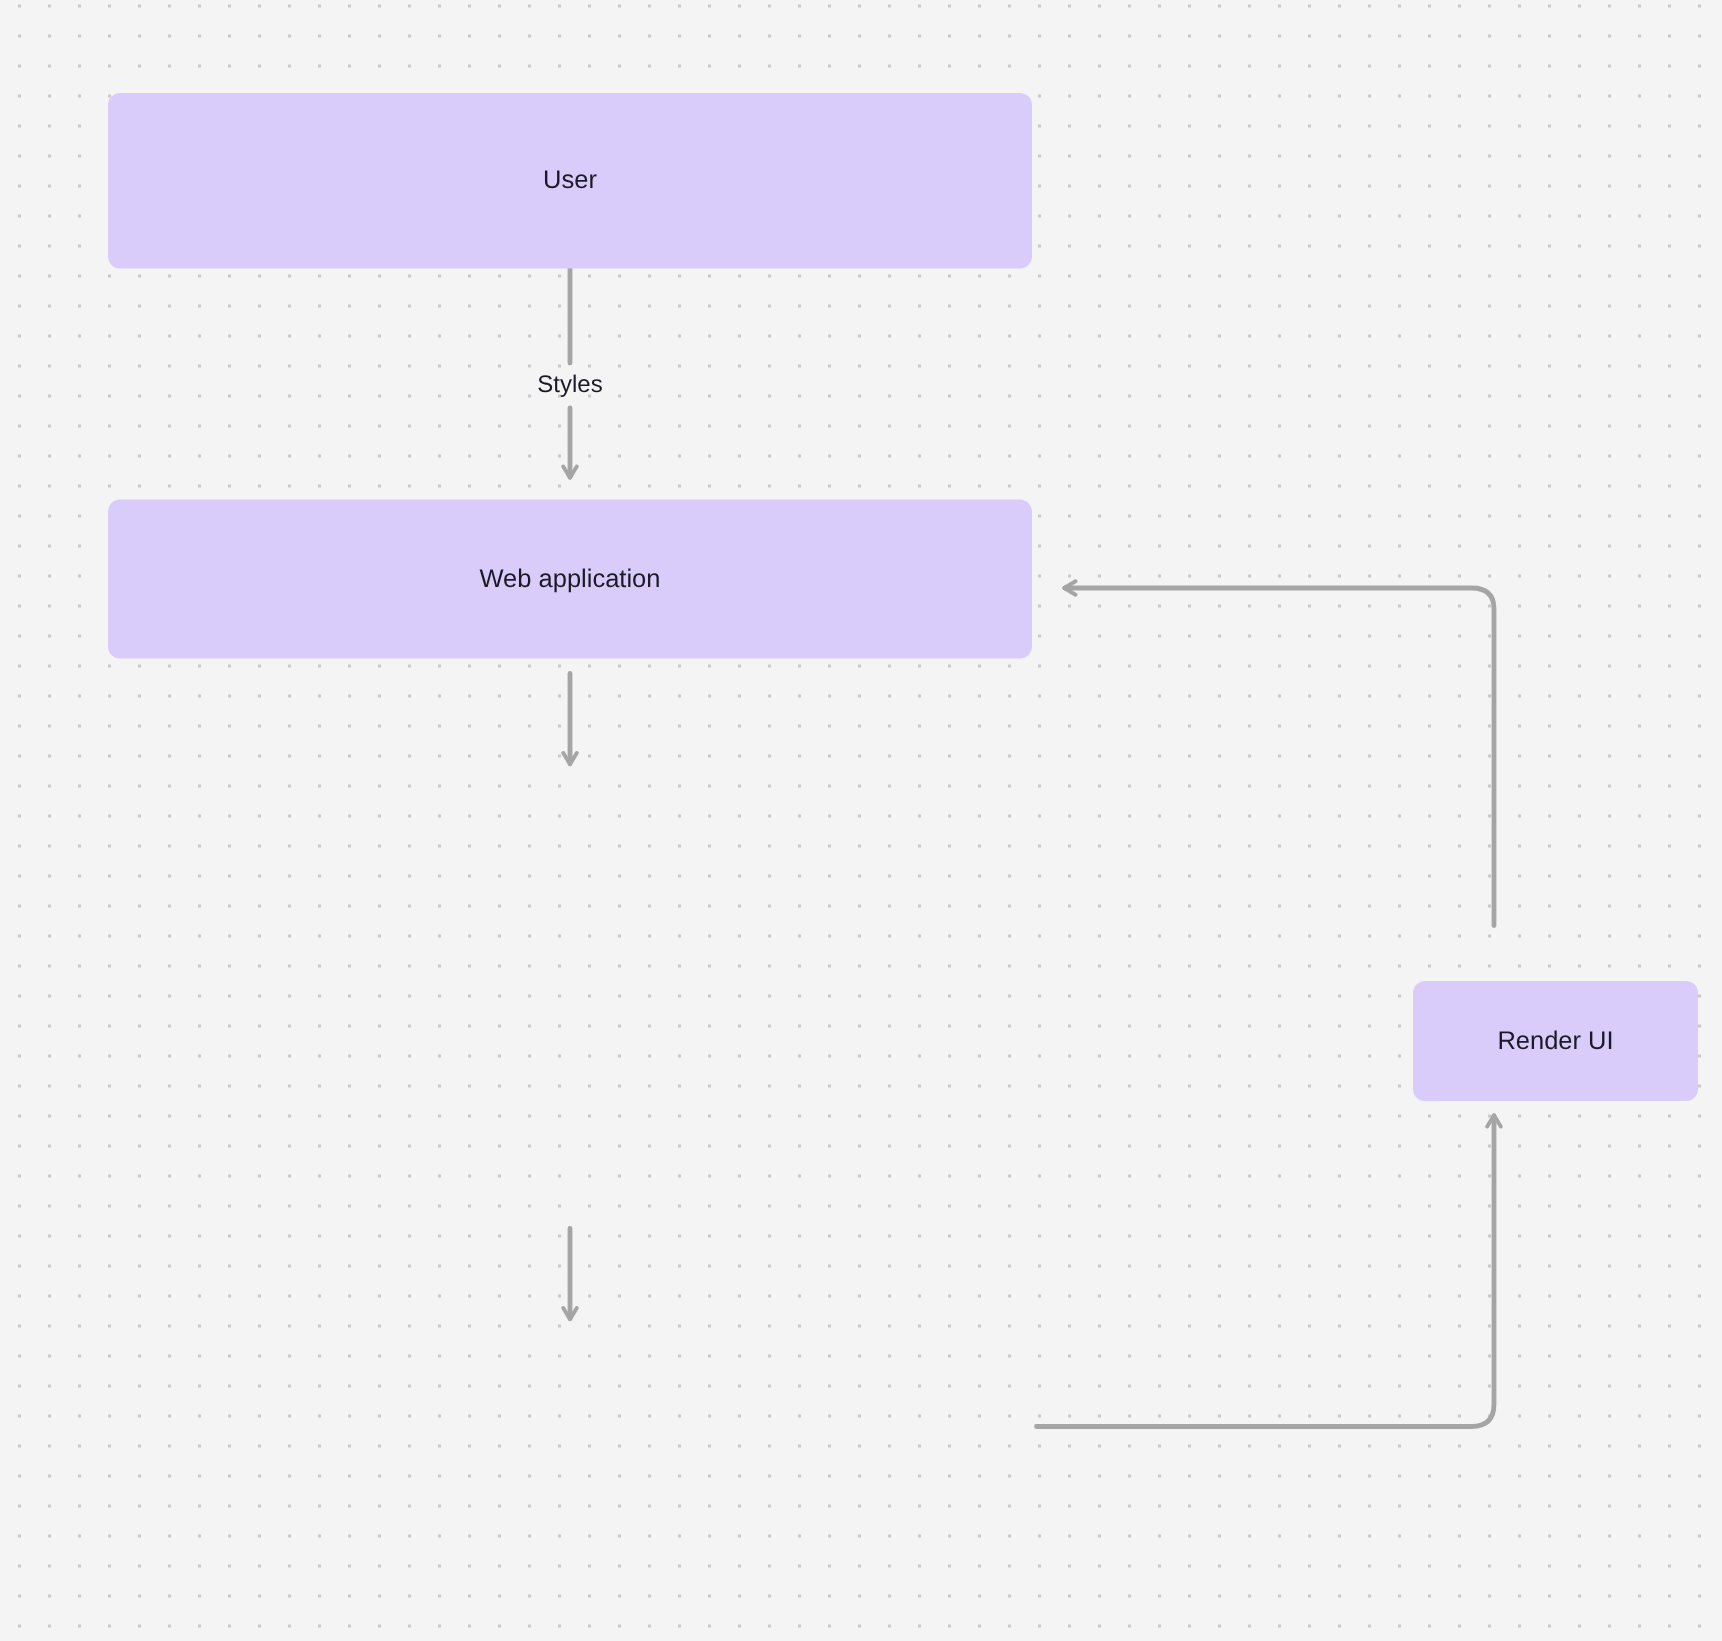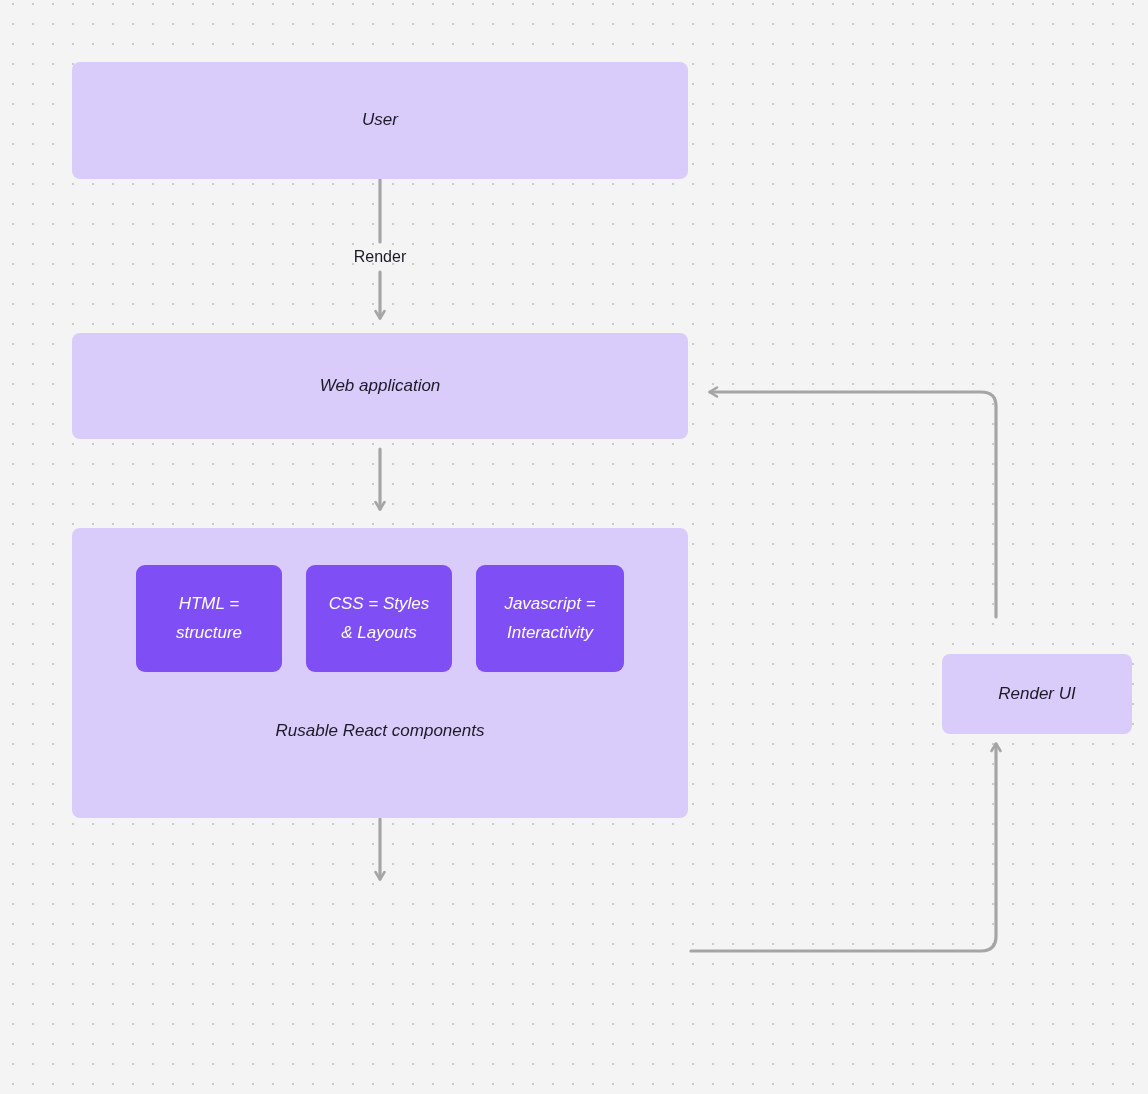--- a/index.html
+++ b/index.html
@@ -33,21 +33,20 @@
     display: flex;
     align-items: center;
     justify-content: center;
     text-align: center;
   }
   .node-lav {
     background: #D9CCFA;
     color: #1C1A26;
     font-size: 17px;
     line-height: 1.35;
-    font-style: italic;
   }
   .chip {
     position: absolute;
     box-sizing: border-box;
     border-radius: 9px;
     background: #7F4EF5;
     color: #FFFFFF;
     font-size: 17px;
     line-height: 1.7;
     display: flex;
@@ -110,38 +109,25 @@
 
     <g>
       <path d="M996,617 L996,406 Q996,392 981,392 L710,392" fill="none" stroke="#A5A5A5" stroke-width="3.2" stroke-linecap="round" stroke-linejoin="round" marker-end="url(#arrowhead)"></path>
     </g>
   </svg>
 
   <div class="node node-lav" style="left:72px; top:62px; width:616px; height:117px;">
     <span>User</span>
   </div>
 
-  <div class="edge-label" style="left:380px; top:257px;">Render</div>
+  <div class="edge-label" style="left:380px; top:257px;">Styles</div>
 
   <div class="node node-lav" style="left:72px; top:333px; width:616px; height:106px;">
     <span>Web application</span>
   </div>
 
-  <div class="node node-lav" style="left:72px; top:528px; width:616px; height:290px; display:block;">
-
-    <div class="chip" style="left:64px; top:37px; width:146px; height:107px;">HTML =
-structure</div>
-
-    <div class="chip" style="left:234px; top:37px; width:146px; height:107px;">CSS = Styles
-&amp; Layouts</div>
-
-    <div class="chip" style="left:404px; top:37px; width:148px; height:107px;">Javascript =
-Interactivity</div>
-
-    <div class="group-caption" style="top:192px;">Rusable React components</div>
-  </div>
 
 
   <div class="node node-lav" style="left:902px; top:654px; width:190px; height:80px;margin-left:40px;">
     <span>Render UI</span>
   </div>
 
 </div>
 
 </body></html>

